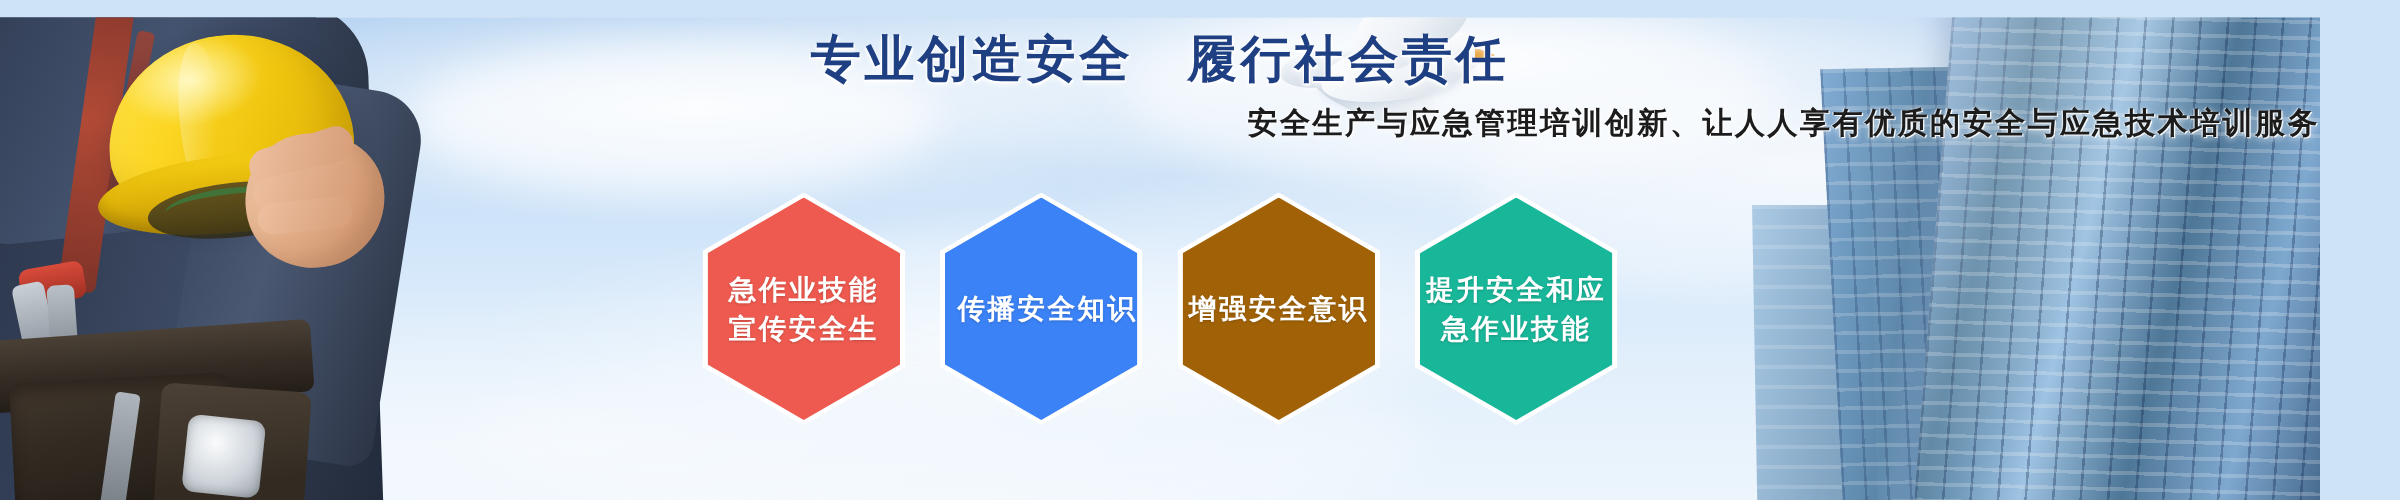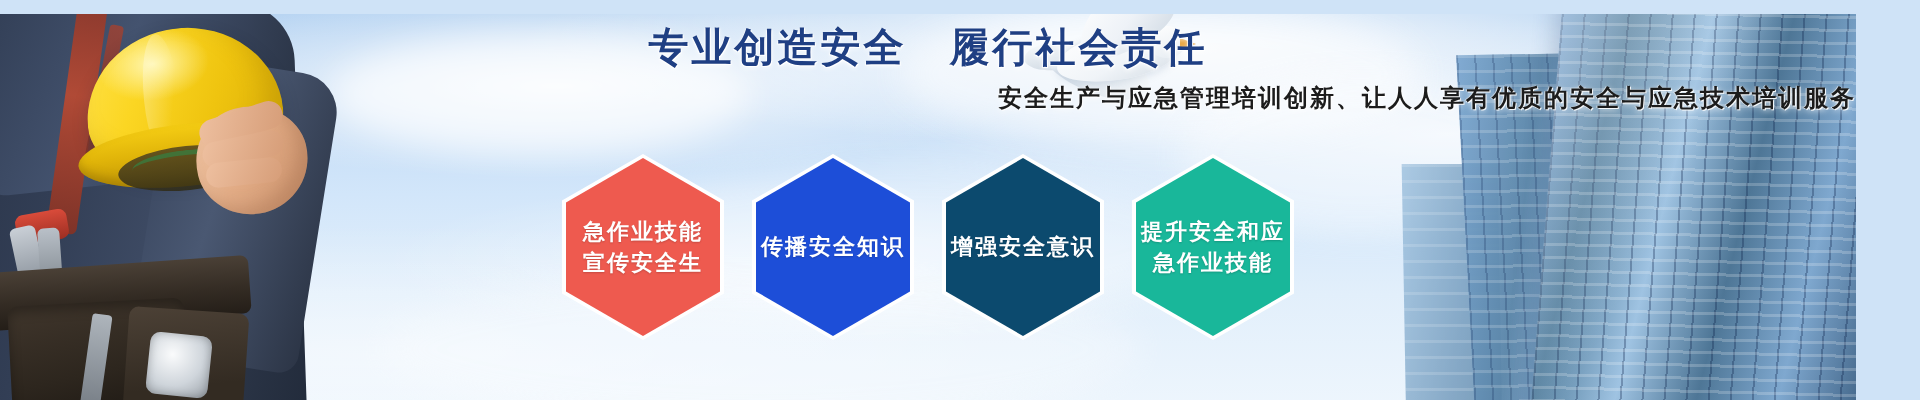--- a/index.html
+++ b/index.html
@@ -415,28 +415,28 @@
   <div class="hexrow">
 
     <div class="hex">
       <div class="hex-inner" style="background: rgb(238, 90, 79);">
         <span class="hex-line">急作业技能</span>
         <span class="hex-line">宣传安全生</span>
       </div>
     </div>
 
     <div class="hex">
-      <div class="hex-inner" style="background: #1d4ed8;">
+      <div class="hex-inner" style="background: #3b82f6; align-items: flex-end;">
         <span class="hex-line">传播安全知识</span>
 
       </div>
     </div>
 
     <div class="hex">
-      <div class="hex-inner" style="background: #0c4a6e;">
+      <div class="hex-inner" style="background: #a16207;">
         <span class="hex-line">增强安全意识</span>
 
       </div>
     </div>
 
     <div class="hex">
       <div class="hex-inner" style="background: rgb(25, 183, 154);">
         <span class="hex-line">提升安全和应</span>
         <span class="hex-line">急作业技能</span>
       </div>

